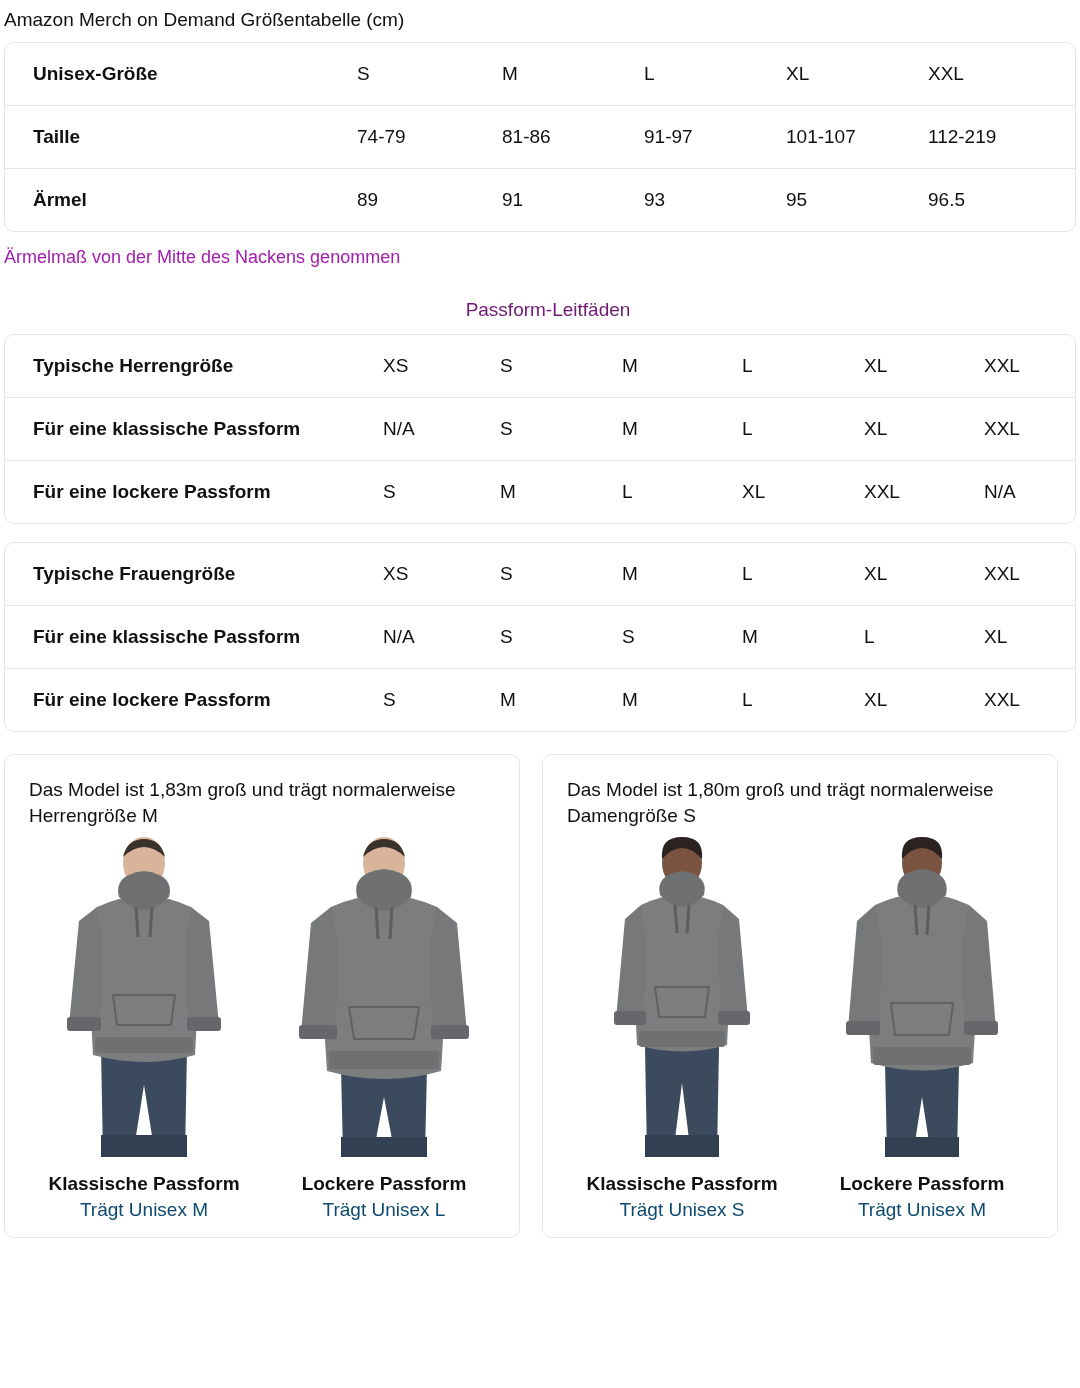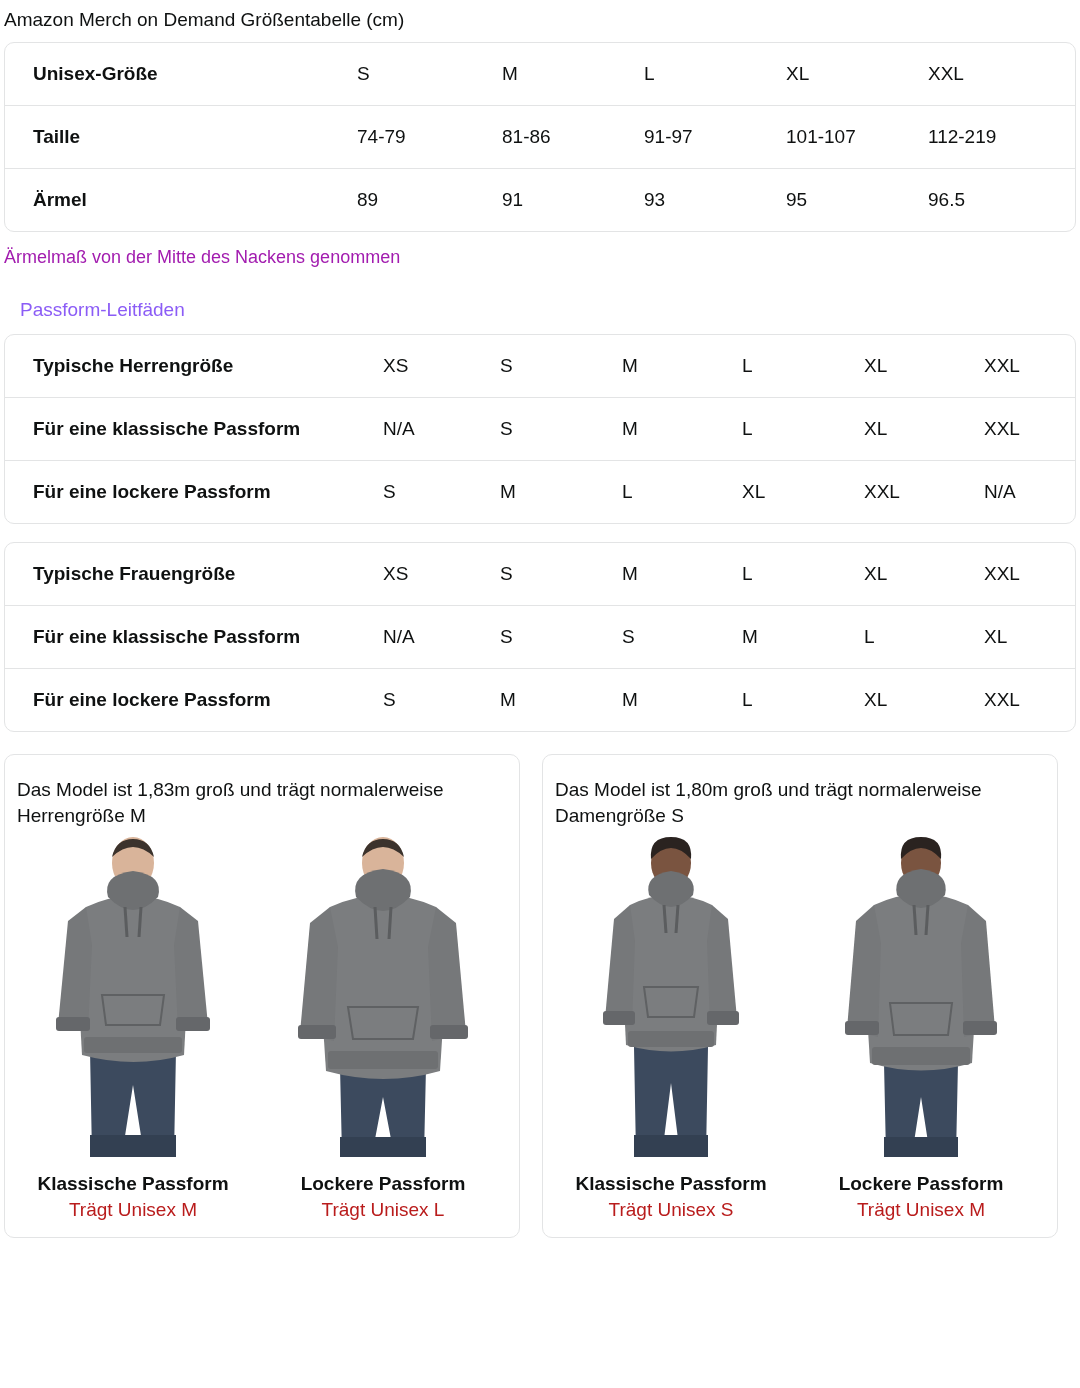--- a/index.html
+++ b/index.html
@@ -71,33 +71,34 @@
   .note {
     font-size: 18px;
     line-height: 22px;
     padding: 14px 4px 10px 4px;
     color: #a21caf;
   }
   .section-label {
     font-size: 19px;
     line-height: 24px;
     padding: 20px 4px 12px 20px;
-    color: #8b5cf6;
+    color: #701a75;
+    text-align: center;
   }
   .gap { height: 18px; }
 
   .models-row {
     display: flex;
     gap: 22px;
     margin: 22px 4px 0 4px;
   }
   .model-card {
     border: 1px solid #e3e4e5;
     border-radius: 10px;
-    padding: 22px 20px 14px 12px;
+    padding: 22px 20px 14px 24px;
     width: 516px;
     background: #fff;
   }
   .model-caption {
     font-size: 19px;
     line-height: 26px;
     margin-bottom: 6px;
     color: #0f1111;
   }
   .figures {
@@ -114,21 +115,21 @@
   .fit-name {
     font-size: 19px;
     font-weight: 700;
     line-height: 26px;
     padding-top: 6px;
     color: #0f1111;
   }
   .fit-sub {
     font-size: 19px;
     line-height: 26px;
-    color: #b91c1c;
+    color: #0c4a6e;
   }
 </style>
 </head>
 <body>
 
 <div class="page">
 
   <div class="page-title">Amazon Merch on Demand Größentabelle (cm)</div>
 
   <div class="card">

